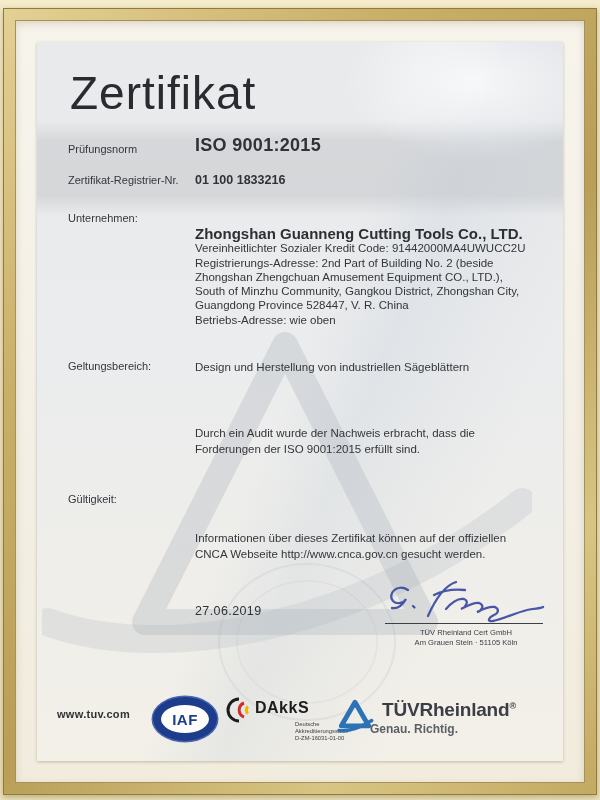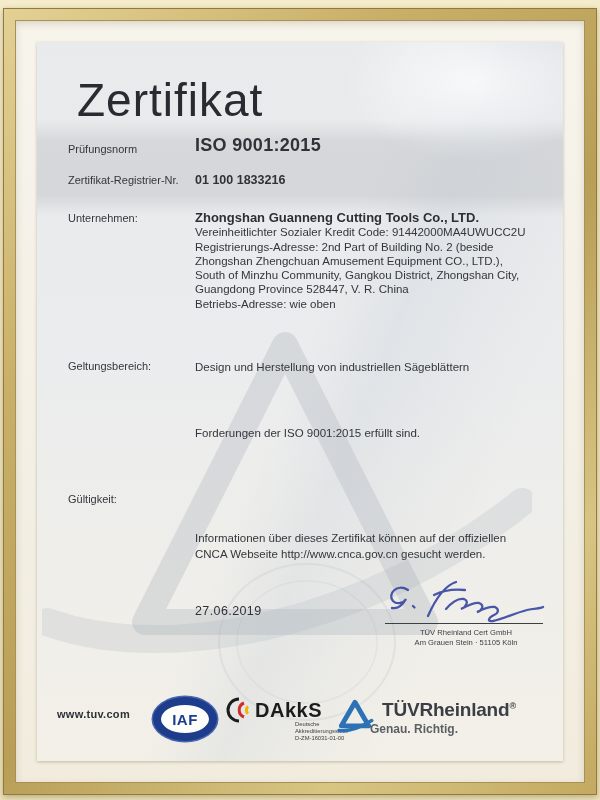--- a/index.html
+++ b/index.html
@@ -34,43 +34,43 @@
     background:linear-gradient(112deg,rgba(185,198,212,0) 48%,rgba(185,198,212,.22) 58%,rgba(185,198,212,.10) 68%,rgba(185,198,212,0) 78%);
     pointer-events:none;
   }
   .glare-corner{
     position:absolute;right:-40px;top:-40px;width:260px;height:160px;
     background:radial-gradient(ellipse at center,rgba(255,255,255,.75) 0%,rgba(255,255,255,0) 70%);
     pointer-events:none;
   }
   .wm{position:absolute;pointer-events:none;}
   .title{
-    position:absolute;left:33px;top:24px;margin:7px;
+    position:absolute;left:33px;top:24px;margin:0;
     font-size:46px;font-weight:400;letter-spacing:1px;color:#282b30;
   }
   .lbl{position:absolute;left:31px;font-size:11px;color:#33363b;}
   .val{position:absolute;left:158px;color:#2f3237;}
   .iso{top:93px;font-size:18px;font-weight:bold;letter-spacing:.3px;}
   .reg{top:131px;font-size:12.5px;font-weight:bold;}
   .body-txt{font-size:11.5px;line-height:14.3px;color:#33363b;}
   .para{font-size:11.5px;line-height:16px;color:#33363b;}
-  .company{font-size:13px;font-weight:bold;line-height:14.3px;color:#2c2f34;}
+  .company{font-size:15px;font-weight:bold;line-height:14.3px;color:#2c2f34;margin-top:16px;}
   .date{top:562px;font-size:12.5px;letter-spacing:.4px;}
   .sig-svg{position:absolute;left:345px;top:536px;width:170px;height:46px;}
   .sig-line{position:absolute;left:348px;top:581px;width:158px;height:1px;background:#3c3f44;}
   .issuer{position:absolute;left:345px;top:586px;width:168px;text-align:center;
     font-size:7.6px;line-height:9.6px;color:#3a3d42;}
   .website{position:absolute;left:20px;top:666px;font-size:11px;font-weight:bold;color:#2e3136;letter-spacing:.3px;}
   .iaf{position:absolute;left:116px;top:655px;width:64px;height:44px;border-radius:10px;}
   .iaf-oval{position:absolute;inset:0;border:8px solid #1e3c8c;border-radius:50%;background:#fdfdfb;
     box-shadow:0 0 0 1.5px #4a66b0;}
   .iaf-txt{position:absolute;inset:0;display:flex;align-items:center;justify-content:center;
     font-size:15px;font-weight:bold;color:#1e3c8c;letter-spacing:.5px;}
   .dakks{position:absolute;left:188px;top:653px;width:140px;height:56px;}
-  .dakks-word{position:absolute;left:30px;top:4px;font-size:20px;font-weight:bold;color:#1c1c1c;letter-spacing:.5px;}
+  .dakks-word{position:absolute;left:30px;top:4px;font-size:16px;font-weight:bold;color:#1c1c1c;letter-spacing:.5px;}
   .dakks-sub{position:absolute;left:70px;top:26px;font-size:5.8px;line-height:6.8px;color:#3c3c3c;}
   .tuv-logo{position:absolute;left:299px;top:655px;width:38px;height:38px;}
   .tuv-brand{position:absolute;left:345px;top:657px;font-size:19px;font-weight:bold;color:#3b3f45;letter-spacing:-0.2px;}
   .tuv-brand sup{font-size:9px;font-weight:bold;}
   .tuv-tag{position:absolute;left:333px;top:680px;font-size:12px;font-weight:bold;color:#5b5f66;}
 </style>
 </head>
 <body>
 
 <div class="frame">
@@ -108,20 +108,21 @@
         <div class="body-txt">Zhongshan Zhengchuan Amusement Equipment CO., LTD.),</div>
         <div class="body-txt">South of Minzhu Community, Gangkou District, Zhongshan City,</div>
         <div class="body-txt">Guangdong Province 528447, V. R. China</div>
         <div class="body-txt">Betriebs-Adresse: wie oben</div>
       </div>
 
       <div class="lbl" style="top:318px;">Geltungsbereich:</div>
       <div class="val body-txt" style="top:318px;width:350px;">Design und Herstellung von industriellen Sägeblättern</div>
 
       <div class="val para" style="top:383px;width:350px;">
+        <div>Durch ein Audit wurde der Nachweis erbracht, dass die</div>
         <div>Forderungen der ISO 9001:2015 erfüllt sind.</div>
       </div>
 
       <div class="lbl" style="top:451px;">Gültigkeit:</div>
 
       <div class="val para" style="top:488px;width:360px;">
         <div>Informationen über dieses Zertifikat können auf der offiziellen</div>
         <div>CNCA Webseite http://www.cnca.gov.cn gesucht werden.</div>
       </div>
 

